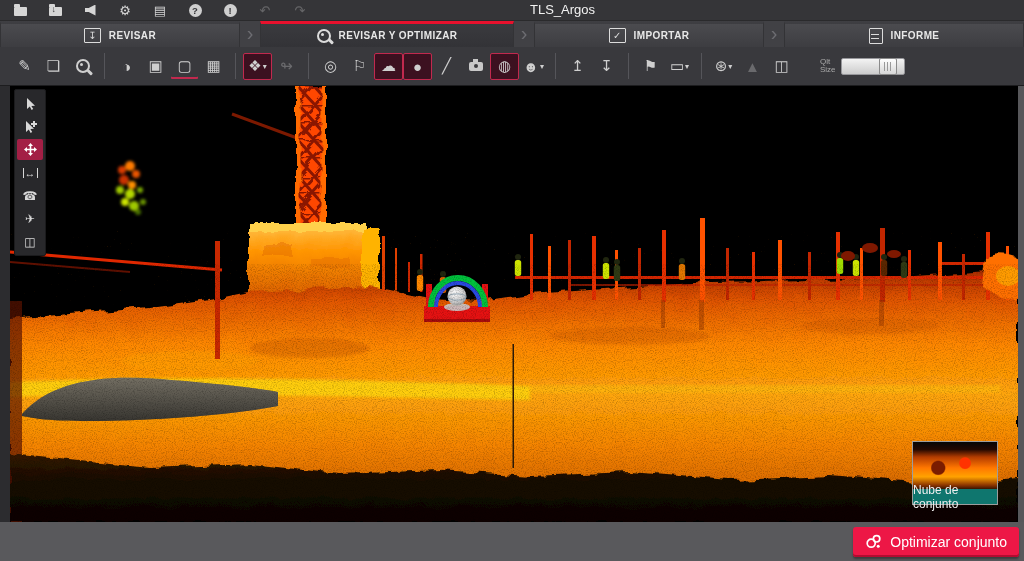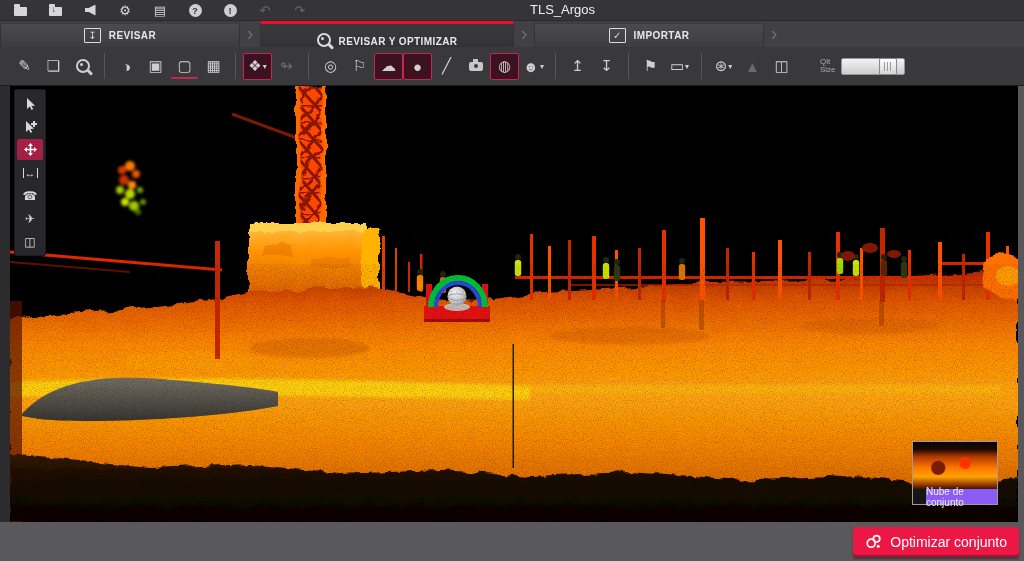--- a/index.html
+++ b/index.html
@@ -79,22 +79,22 @@
   .pbtn.act{background:#a31f45;}
   .meas{border-left:1.5px solid #d8d8d8;border-right:1.5px solid #d8d8d8;padding:0 1px;line-height:10px;font-size:11px;}
 
   
   .thumb{position:absolute;right:20px;bottom:17px;width:84px;height:62px;background:#161616;
          border:1px solid #9d9d9d;z-index:5;cursor:pointer;display:flex;flex-direction:column;}
   .thumb-img{flex:1;background:
      radial-gradient(circle at 62% 45%, #ff3300 0 9%, #0000 11%),
      radial-gradient(circle at 30% 55%, #7a1c00 0 10%, #0000 12%),
      linear-gradient(180deg,#050505 0%,#230800 16%,#b33c00 32%,#ff7700 55%,#ffa200 74%,#8a3400 92%,#3a1400 100%);}
-  .thumb-cap{height:15px;background:#8b5cf6;color:#eeeeee;font-size:10px;display:flex;
-             align-items:center;justify-content:center;margin-left:13px;}
+  .thumb-cap{height:15px;background:#0f766e;color:#eeeeee;font-size:12px;display:flex;
+             align-items:center;justify-content:center;}
 
   
   .bottombar{position:relative;height:41px;background:#59595c;}
   .opt-btn{position:absolute;right:5px;top:5px;height:30px;padding:0 12px;border-radius:3px;
            background:#ed1746;box-shadow:0 2px 2px #00000055, inset 0 -2px 0 #b30c31;
            display:flex;align-items:center;gap:7px;cursor:pointer;}
   .opt-btn span{color:#ffffff;font-size:14px;}
 </style>
 </head>
 <body>
@@ -123,30 +123,34 @@
     <span class="tb-ic faded">↷</span>
     <span class="win-title">TLS_Argos</span>
   </div>
 
   <div class="tabbar">
     <div class="tab" style="flex:0 0 238px;">
       <span class="box-ic">↧</span>
       <span class="tab-label">REVISAR</span>
     </div>
     <div class="chev">›</div>
-    <div class="tab active" style="flex:0 0 252px;align-items:flex-end;">
+    <div class="tab active" style="flex:0 0 252px;">
       <span class="mag"></span>
       <span class="tab-label">REVISAR Y OPTIMIZAR</span>
     </div>
     <div class="chev">›</div>
     <div class="tab" style="flex:0 0 228px;">
       <span class="box-ic">✓</span>
       <span class="tab-label">IMPORTAR</span>
     </div>
     <div class="chev">›</div>
+    <div class="tab" style="flex:1;">
+      <span class="doc-ic"></span>
+      <span class="tab-label">INFORME</span>
+    </div>
   </div>
 
   <div class="toolbar">
     <span class="tbtn">✎</span>
     <span class="tbtn">❏</span>
     <span class="tbtn">
         <span class="mag gray"></span>
       </span>
     <span class="tsep"></span>
 

